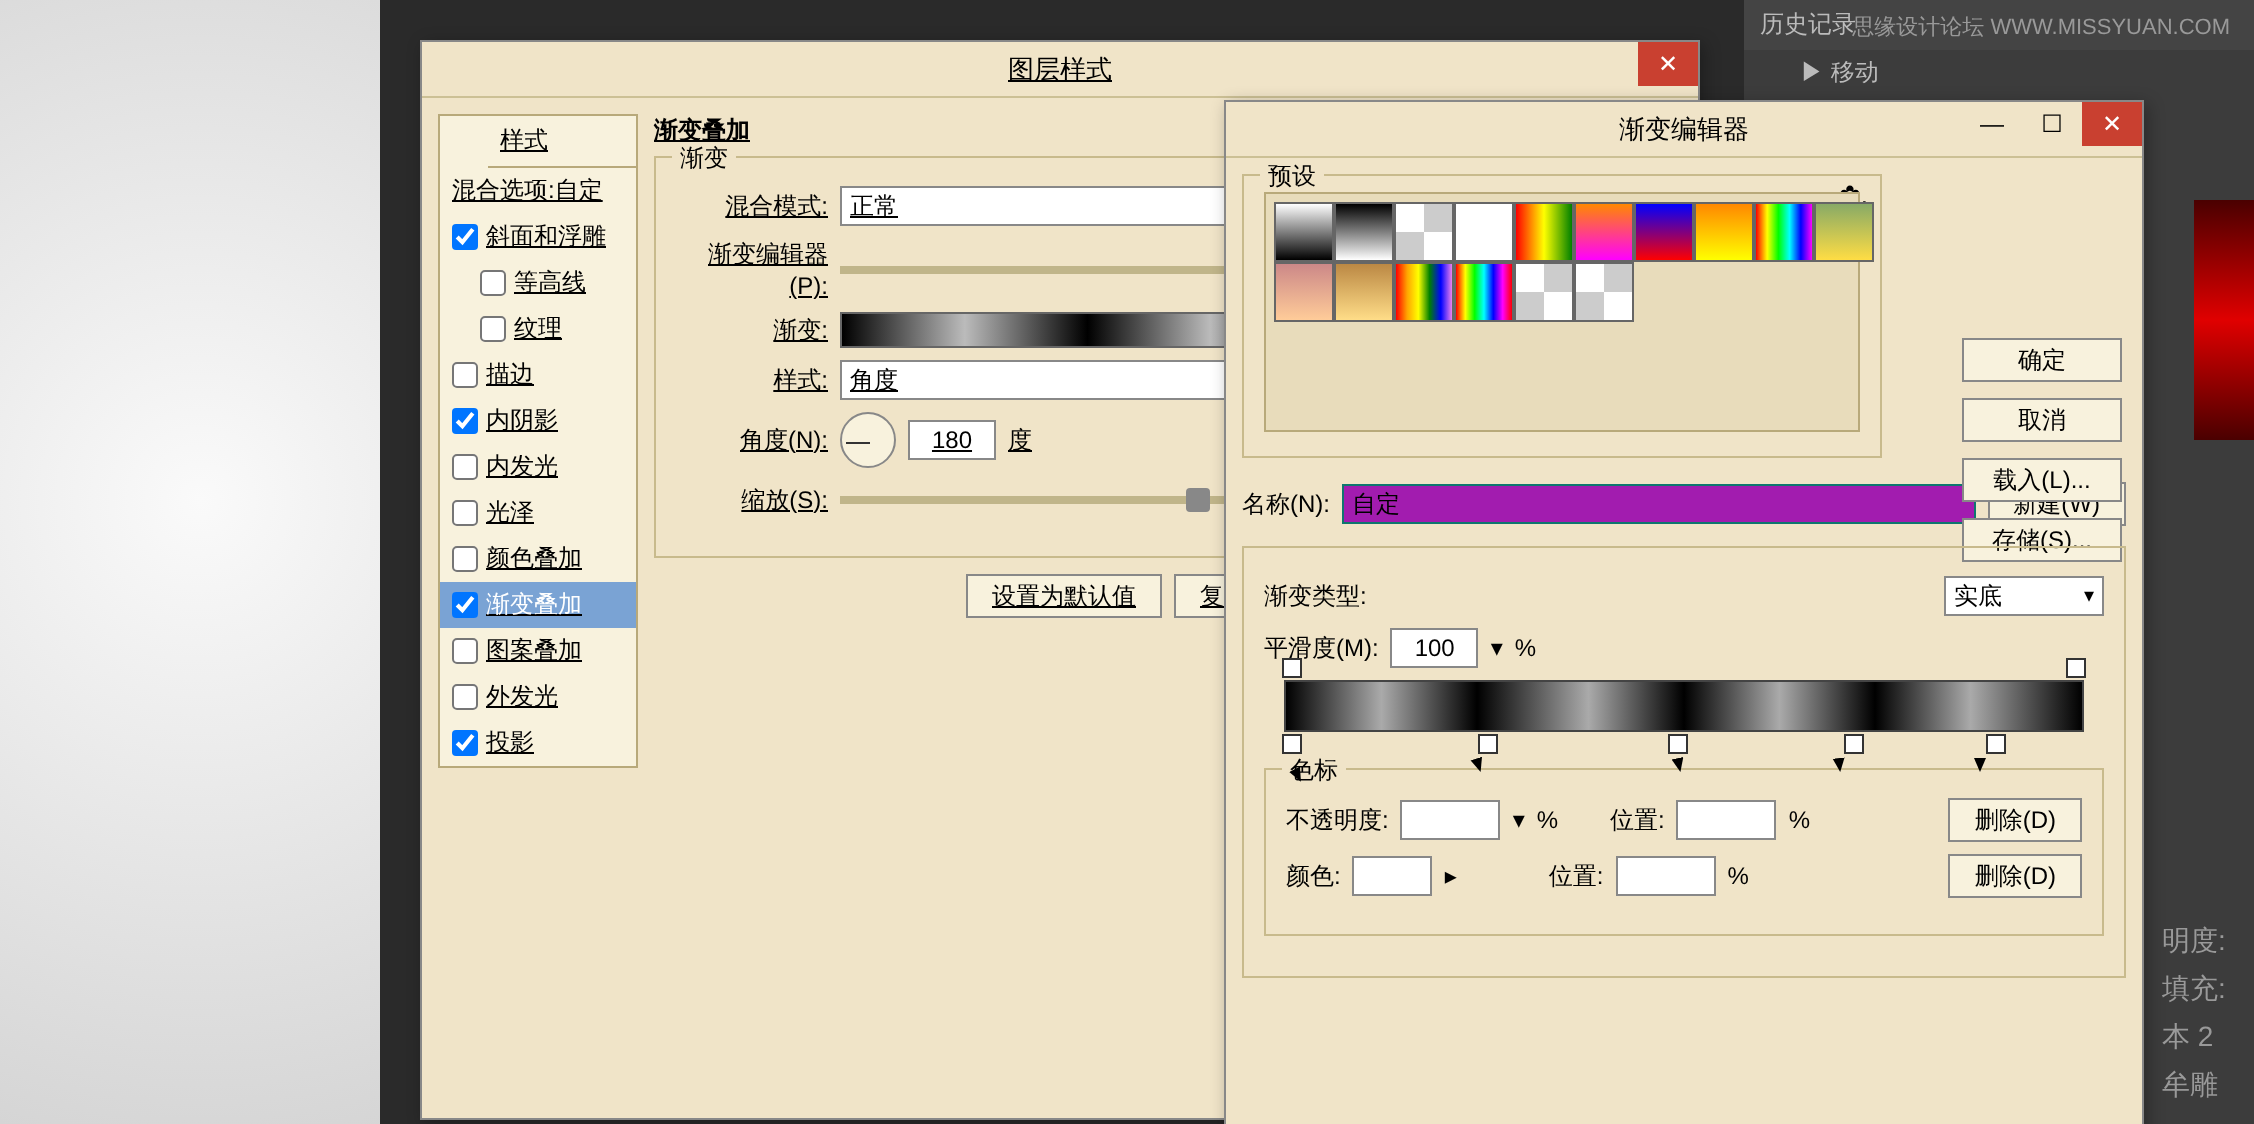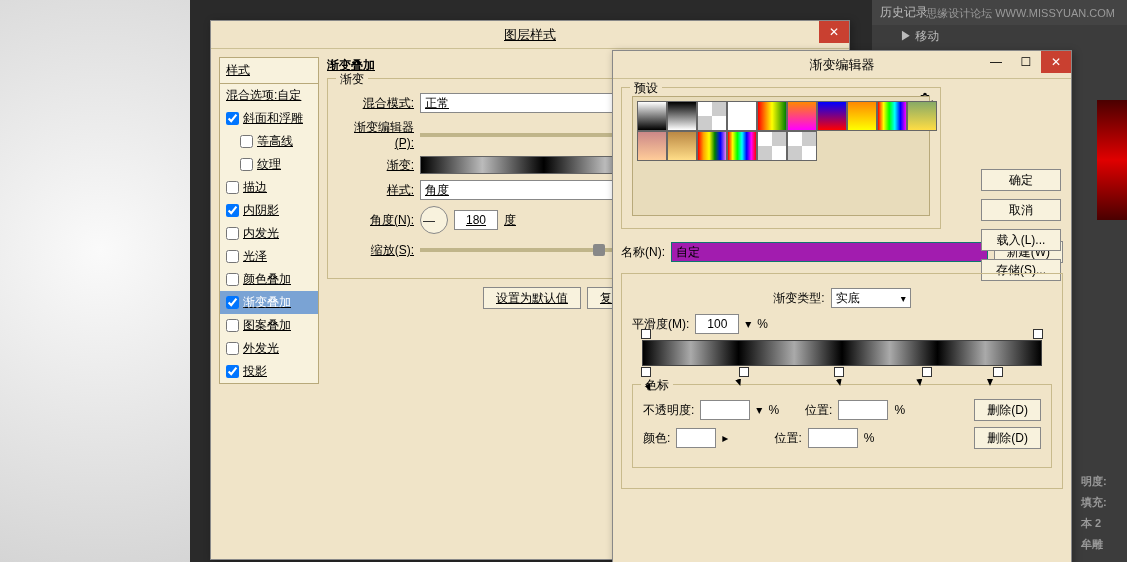--- a/index.html
+++ b/index.html
@@ -12,21 +12,21 @@
 .dlg1 { left: 210px; top: 20px; width: 640px; height: 540px; text-decoration: underline; }
 .dlg2 { left: 612px; top: 50px; width: 460px; height: 537px; background: #f0e4c8; }
 .titlebar { height: 28px; display: flex; align-items: center; justify-content: center; position: relative; background: #f0e4c8; border-bottom: 1px solid #ccc095; }
 .titlebar .title { font-size: 13px; }
 .close-btn, .min-btn, .max-btn { position: absolute; top: 0; width: 30px; height: 22px; display: flex; align-items: center; justify-content: center; font-size: 12px; }
 .close-btn { right: 0; background: #c94030; color: #fff; }
 .min-btn { right: 60px; }
 .max-btn { right: 30px; }
 .dlg-body { display: flex; padding: 8px; gap: 8px; }
 .styles-list { width: 100px; border: 1px solid #b8a97a; background: #f8f2dd; }
-.styles-head { padding: 4px 6px; border-bottom: 1px solid #b8a97a; }
+.styles-head { padding: 4px 6px; border-bottom: 1px solid #b8a97a; margin-left: 24px; }
 .styles-item { padding: 3px 6px; display: flex; align-items: center; gap: 4px; }
 .styles-item.sel { background: #7aa3d4; color: #fff; }
 .styles-item input[type=checkbox] { margin: 0; }
 .right-pane { flex: 1; }
 .group { border: 1px solid #c8ba8c; padding: 8px 10px 12px; margin-bottom: 8px; position: relative; }
 .group-title { position: absolute; top: -8px; left: 8px; background: #f0e4c8; padding: 0 4px; font-size: 12px; }
 .row { display: flex; align-items: center; margin: 6px 0; gap: 6px; }
 .lbl { width: 76px; text-align: right; }
 .combo { flex: 1; height: 20px; border: 1px solid #888; background: #fff; display: flex; align-items: center; padding: 0 4px; position: relative; }
 .combo:after { content: '▾'; position: absolute; right: 4px; font-size: 10px; }
@@ -43,21 +43,21 @@
 .gear { position: absolute; right: 6px; top: 2px; font-size: 13px; }
 .side-btns { position: absolute; right: 10px; top: 90px; width: 80px; display: flex; flex-direction: column; gap: 8px; }
 .textfield { flex: 1; height: 20px; border: 1px solid #0f766e; background: #a21caf; padding: 0 4px; line-height: 18px; }
 .big-grad { height: 26px; border: 1px solid #444; margin: 6px 10px; background: linear-gradient(90deg, #000 0%, #aaa 12%, #000 24%, #aaa 38%, #000 50%, #aaa 62%, #000 74%, #aaa 86%, #000 100%); position: relative; }
 .stop-top, .stop-bot { position: absolute; width: 10px; height: 10px; border: 1px solid #333; background: #fff; }
 .stop-top { top: -12px; } .stop-bot { bottom: -12px; } 
 .arrow { position: absolute; pointer-events: none; }
 .watermark { position: absolute; right: 12px; top: 6px; color: #999; font-size: 11px; z-index: 100; }
 .red-grad { position: absolute; right: 0; top: 100px; width: 30px; height: 120px; background: linear-gradient(#4a0000, #e00000, #4a0000); }
 .bottom-props { position: absolute; right: 0; bottom: 0; width: 50px; background: #3c3c3c; color: #999; padding: 4px; }
-.bottom-props .r { margin: 6px 0; font-size: 11px; font-weight: bold; }
+.bottom-props .r { margin: 6px 0; font-size: 14px; }
 </style>
 </head>
 <body>
 
 <div class="canvas-bg"></div>
 
 <div class="dark-panel">
   <div class="history-head">历史记录</div>
   <div class="history-item">▶ 移动</div>
   <div class="history-item">▶ 自由变换</div>
@@ -231,21 +231,21 @@
       <div class="btn">存储(S)...</div>
     </div>
 
     <div class="row" style="margin-top:12px">
       <span>名称(N):</span>
       <div class="textfield">自定</div>
       <div class="btn">新建(W)</div>
     </div>
 
     <div class="group" style="margin-top:10px">
-      <div class="row" style="justify-content:center">
+      <div class="row" style="justify-content:space-between">
         <span>渐变类型:</span>
         <div class="combo" style="flex:0 0 80px">
             <span>实底</span>
           </div>
       </div>
       <div class="row" style="justify-content:flex-start">
         <span>平滑度(M):</span>
         <div class="numbox">100</div>
         <span>▾</span>
         <span>%</span>

